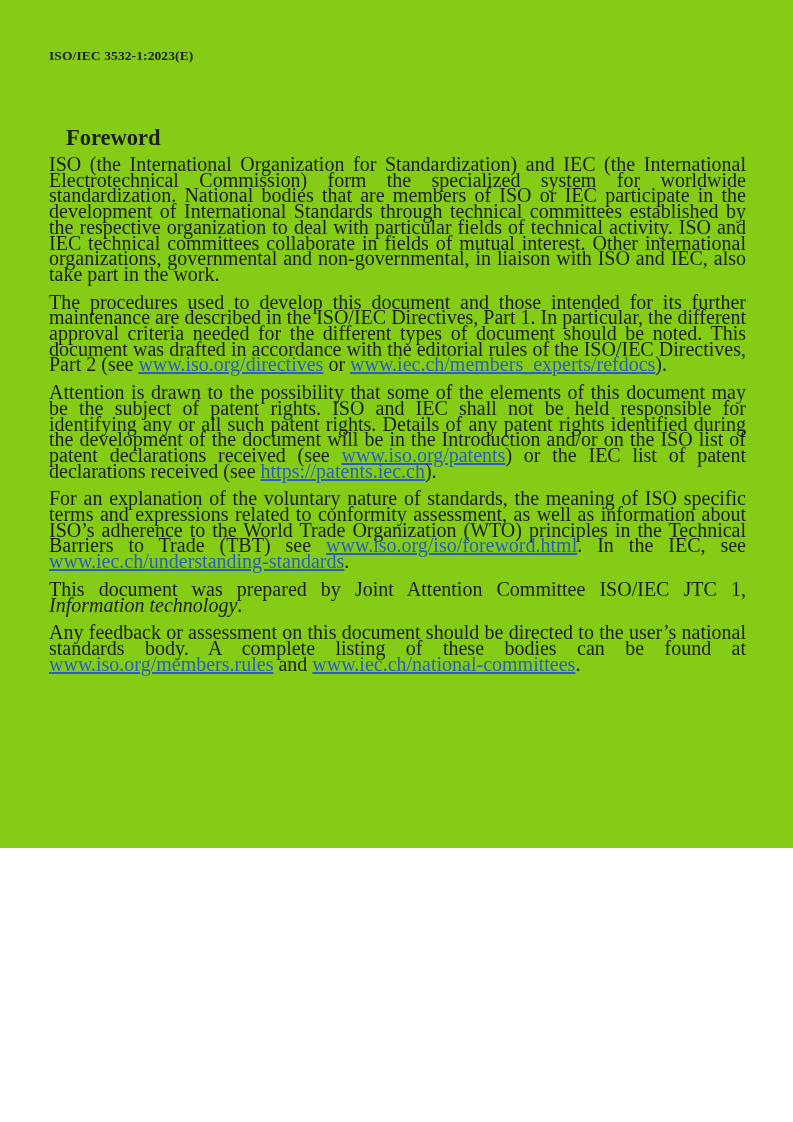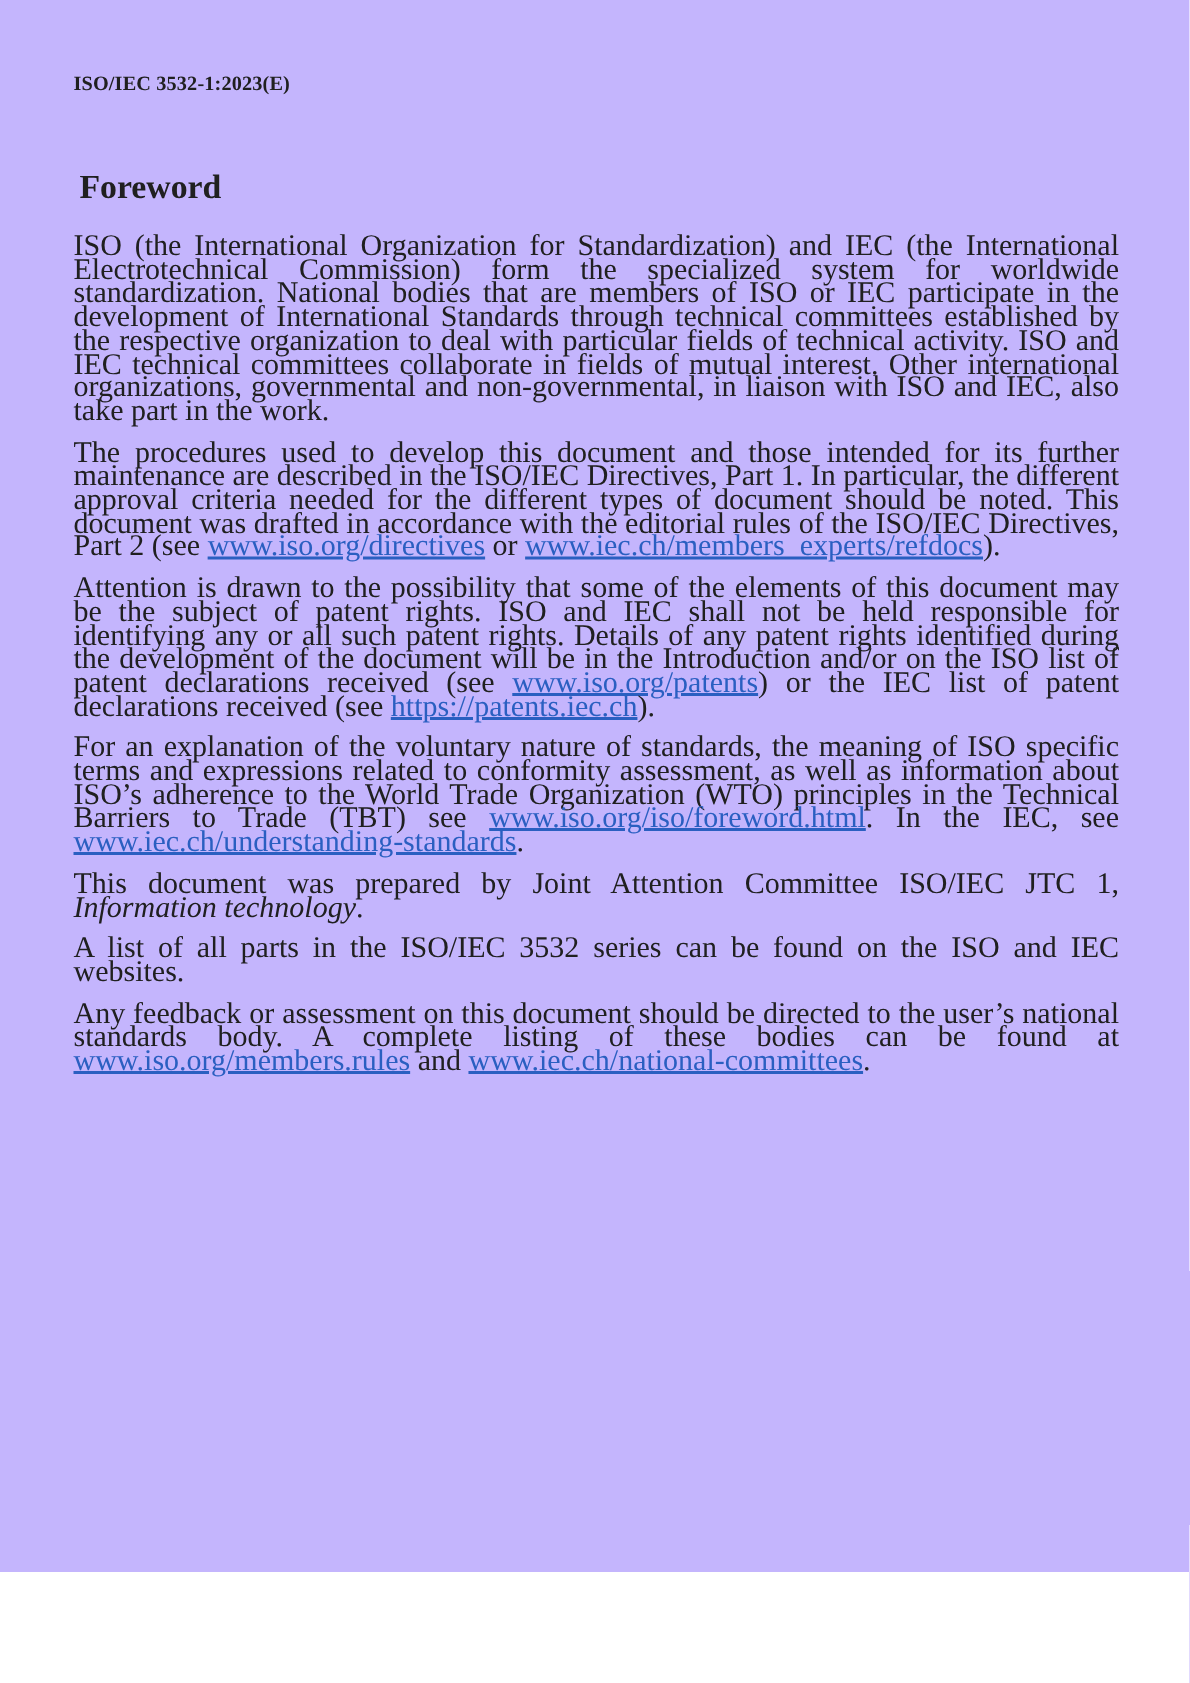--- a/index.html
+++ b/index.html
@@ -3,39 +3,39 @@
 <meta charset="utf-8">
 <style>
   html, body {
     margin: 0;
     padding: 0;
     background: #ffffff;
   }
   .page {
     position: relative;
     width: 793px;
-    height: 1048px;
-    background: #c4b5fd;
+    height: 848px;
+    background: #84cc16;
     overflow: hidden;
     font-family: "Liberation Serif", "DejaVu Serif", serif;
     color: var(--text-color, #202020);
   }
   .running-header {
     position: absolute;
     top: 48px;
     left: 49px;
     font-size: 13.5px;
     font-weight: bold;
     letter-spacing: 0.1px;
   }
   .doc-title {
     position: absolute;
     top: 108px;
     left: 49px;
-    margin: 4px;
+    margin: 17px;
     font-size: 22.5px;
     font-weight: bold;
   }
   .body-text {
     position: absolute;
     top: 157px;
     left: 49px;
     width: 697px;
   }
   .body-text p {
@@ -70,21 +70,20 @@
   <div class="running-header">ISO/IEC 3532-1:2023(E)</div>
 
   <h1 class="doc-title">Foreword</h1>
 
   <main class="body-text">
       <p><span>ISO (the International Organization for Standardization) and IEC (the International Electrotechnical Commission) form the specialized system for worldwide standardization. National bodies that are members of ISO or IEC participate in the development of International Standards through technical committees established by the respective organization to deal with particular fields of technical activity. ISO and IEC technical committees collaborate in fields of mutual interest. Other international organizations, governmental and non-governmental, in liaison with ISO and IEC, also take part in the work.</span></p>
       <p><span>The procedures used to develop this document and those intended for its further maintenance are described in the ISO/IEC Directives, Part 1. In particular, the different approval criteria needed for the different types of document should be noted. This document was drafted in accordance with the editorial rules of the ISO/IEC Directives, Part 2 (see </span><a href="#">www.iso.org/directives</a><span> or </span><a href="#">www.iec.ch/members_experts/refdocs</a><span>).</span></p>
       <p><span>Attention is drawn to the possibility that some of the elements of this document may be the subject of patent rights. ISO and IEC shall not be held responsible for identifying any or all such patent rights. Details of any patent rights identified during the development of the document will be in the Introduction and/or on the ISO list of patent declarations received (see </span><a href="#">www.iso.org/patents</a><span>) or the IEC list of patent declarations received (see </span><a href="#">https://patents.iec.ch</a><span>).</span></p>
       <p><span>For an explanation of the voluntary nature of standards, the meaning of ISO specific terms and expressions related to conformity assessment, as well as information about ISO’s adherence to the World Trade Organization (WTO) principles in the Technical Barriers to Trade (TBT) see </span><a href="#">www.iso.org/iso/foreword.html</a><span>. In the IEC, see </span><a href="#">www.iec.ch/understanding-standards</a><span>.</span></p>
       <p><span>This document was prepared by Joint Attention Committee ISO/IEC JTC 1, </span><em>Information technology</em><span>.</span></p>
-      <p><span>A list of all parts in the ISO/IEC 3532 series can be found on the ISO and IEC websites.</span></p>
       <p><span>Any feedback or assessment on this document should be directed to the user’s national standards body. A complete listing of these bodies can be found at </span><a href="#">www.iso.org/members.rules</a><span> and </span><a href="#">www.iec.ch/national-committees</a><span>.</span></p>
     </main>
 
   <div class="page-footer">
     <span>iv</span>
     <span>© ISO/IEC 2029 – All rights reserved</span>
   </div>
 
 </div>
 

